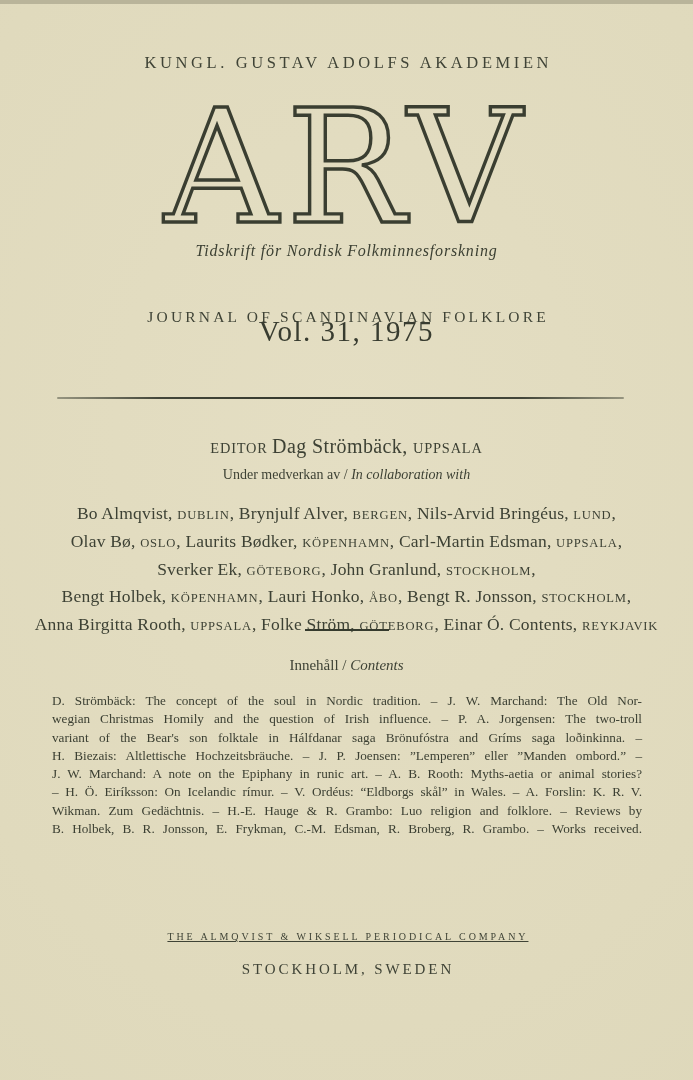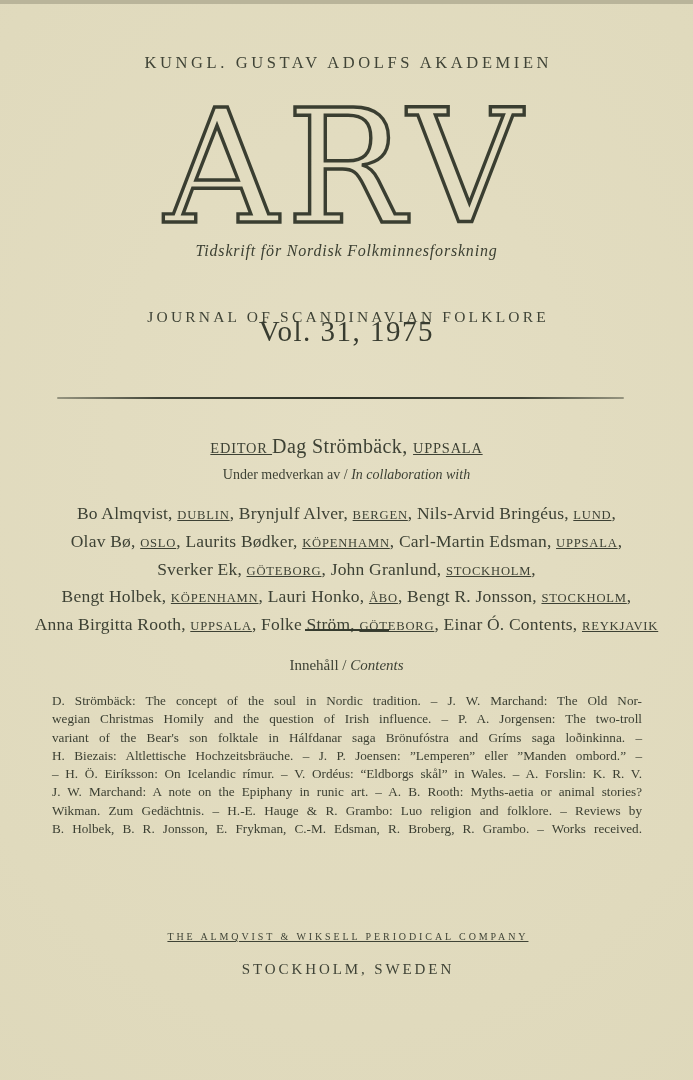--- a/index.html
+++ b/index.html
@@ -80,21 +80,20 @@
   }
   .collaborators {
     top: 497px;
     font-size: 17.5px;
     line-height: 25.8px;
     letter-spacing: 0.2px;
   }
   .sc {
     font-size: 0.72em;
     letter-spacing: 0.8px;
-    text-decoration: underline;
   }
   .it {
     font-style: italic;
   }
   .rule-short {
     position: absolute;
     top: 625px;
     left: 50%;
     transform: translateX(-50%);
     width: 84px;
@@ -174,22 +173,22 @@
 
   <div class="rule-short"></div>
 
   <div class="block contents-heading"><span>Innehåll / </span><span class="it">Contents</span></div>
 
   <div class="toc">
     <div class="toc-line">D. Strömbäck: The concept of the soul in Nordic tradition. – J. W. Marchand: The Old Nor-</div>
     <div class="toc-line">wegian Christmas Homily and the question of Irish influence. – P. A. Jorgensen: The two-troll</div>
     <div class="toc-line">variant of the Bear's son folktale in Hálfdanar saga Brönufóstra and Gríms saga loðinkinna. –</div>
     <div class="toc-line">H. Biezais: Altlettische Hochzeitsbräuche. – J. P. Joensen: ”Lemperen” eller ”Manden ombord.” –</div>
+    <div class="toc-line">J. W. Marchand: A note on the Epiphany in runic art. – A. B. Rooth: Myths-aetia or animal stories?</div>
     <div class="toc-line">– H. Ö. Eiríksson: On Icelandic rímur. – V. Ordéus: “Eldborgs skål” in Wales. – A. Forslin: K. R. V.</div>
-    <div class="toc-line">J. W. Marchand: A note on the Epiphany in runic art. – A. B. Rooth: Myths-aetia or animal stories?</div>
     <div class="toc-line">Wikman. Zum Gedächtnis. – H.-E. Hauge &amp; R. Grambo: Luo religion and folklore. – Reviews by</div>
     <div class="toc-line">B. Holbek, B. R. Jonsson, E. Frykman, C.-M. Edsman, R. Broberg, R. Grambo. – Works received.</div>
   </div>
 
   <div class="block footer-publisher">THE ALMQVIST &amp; WIKSELL PERIODICAL COMPANY</div>
 
   <div class="block footer-location">STOCKHOLM, SWEDEN</div>
 
 </div>
 

